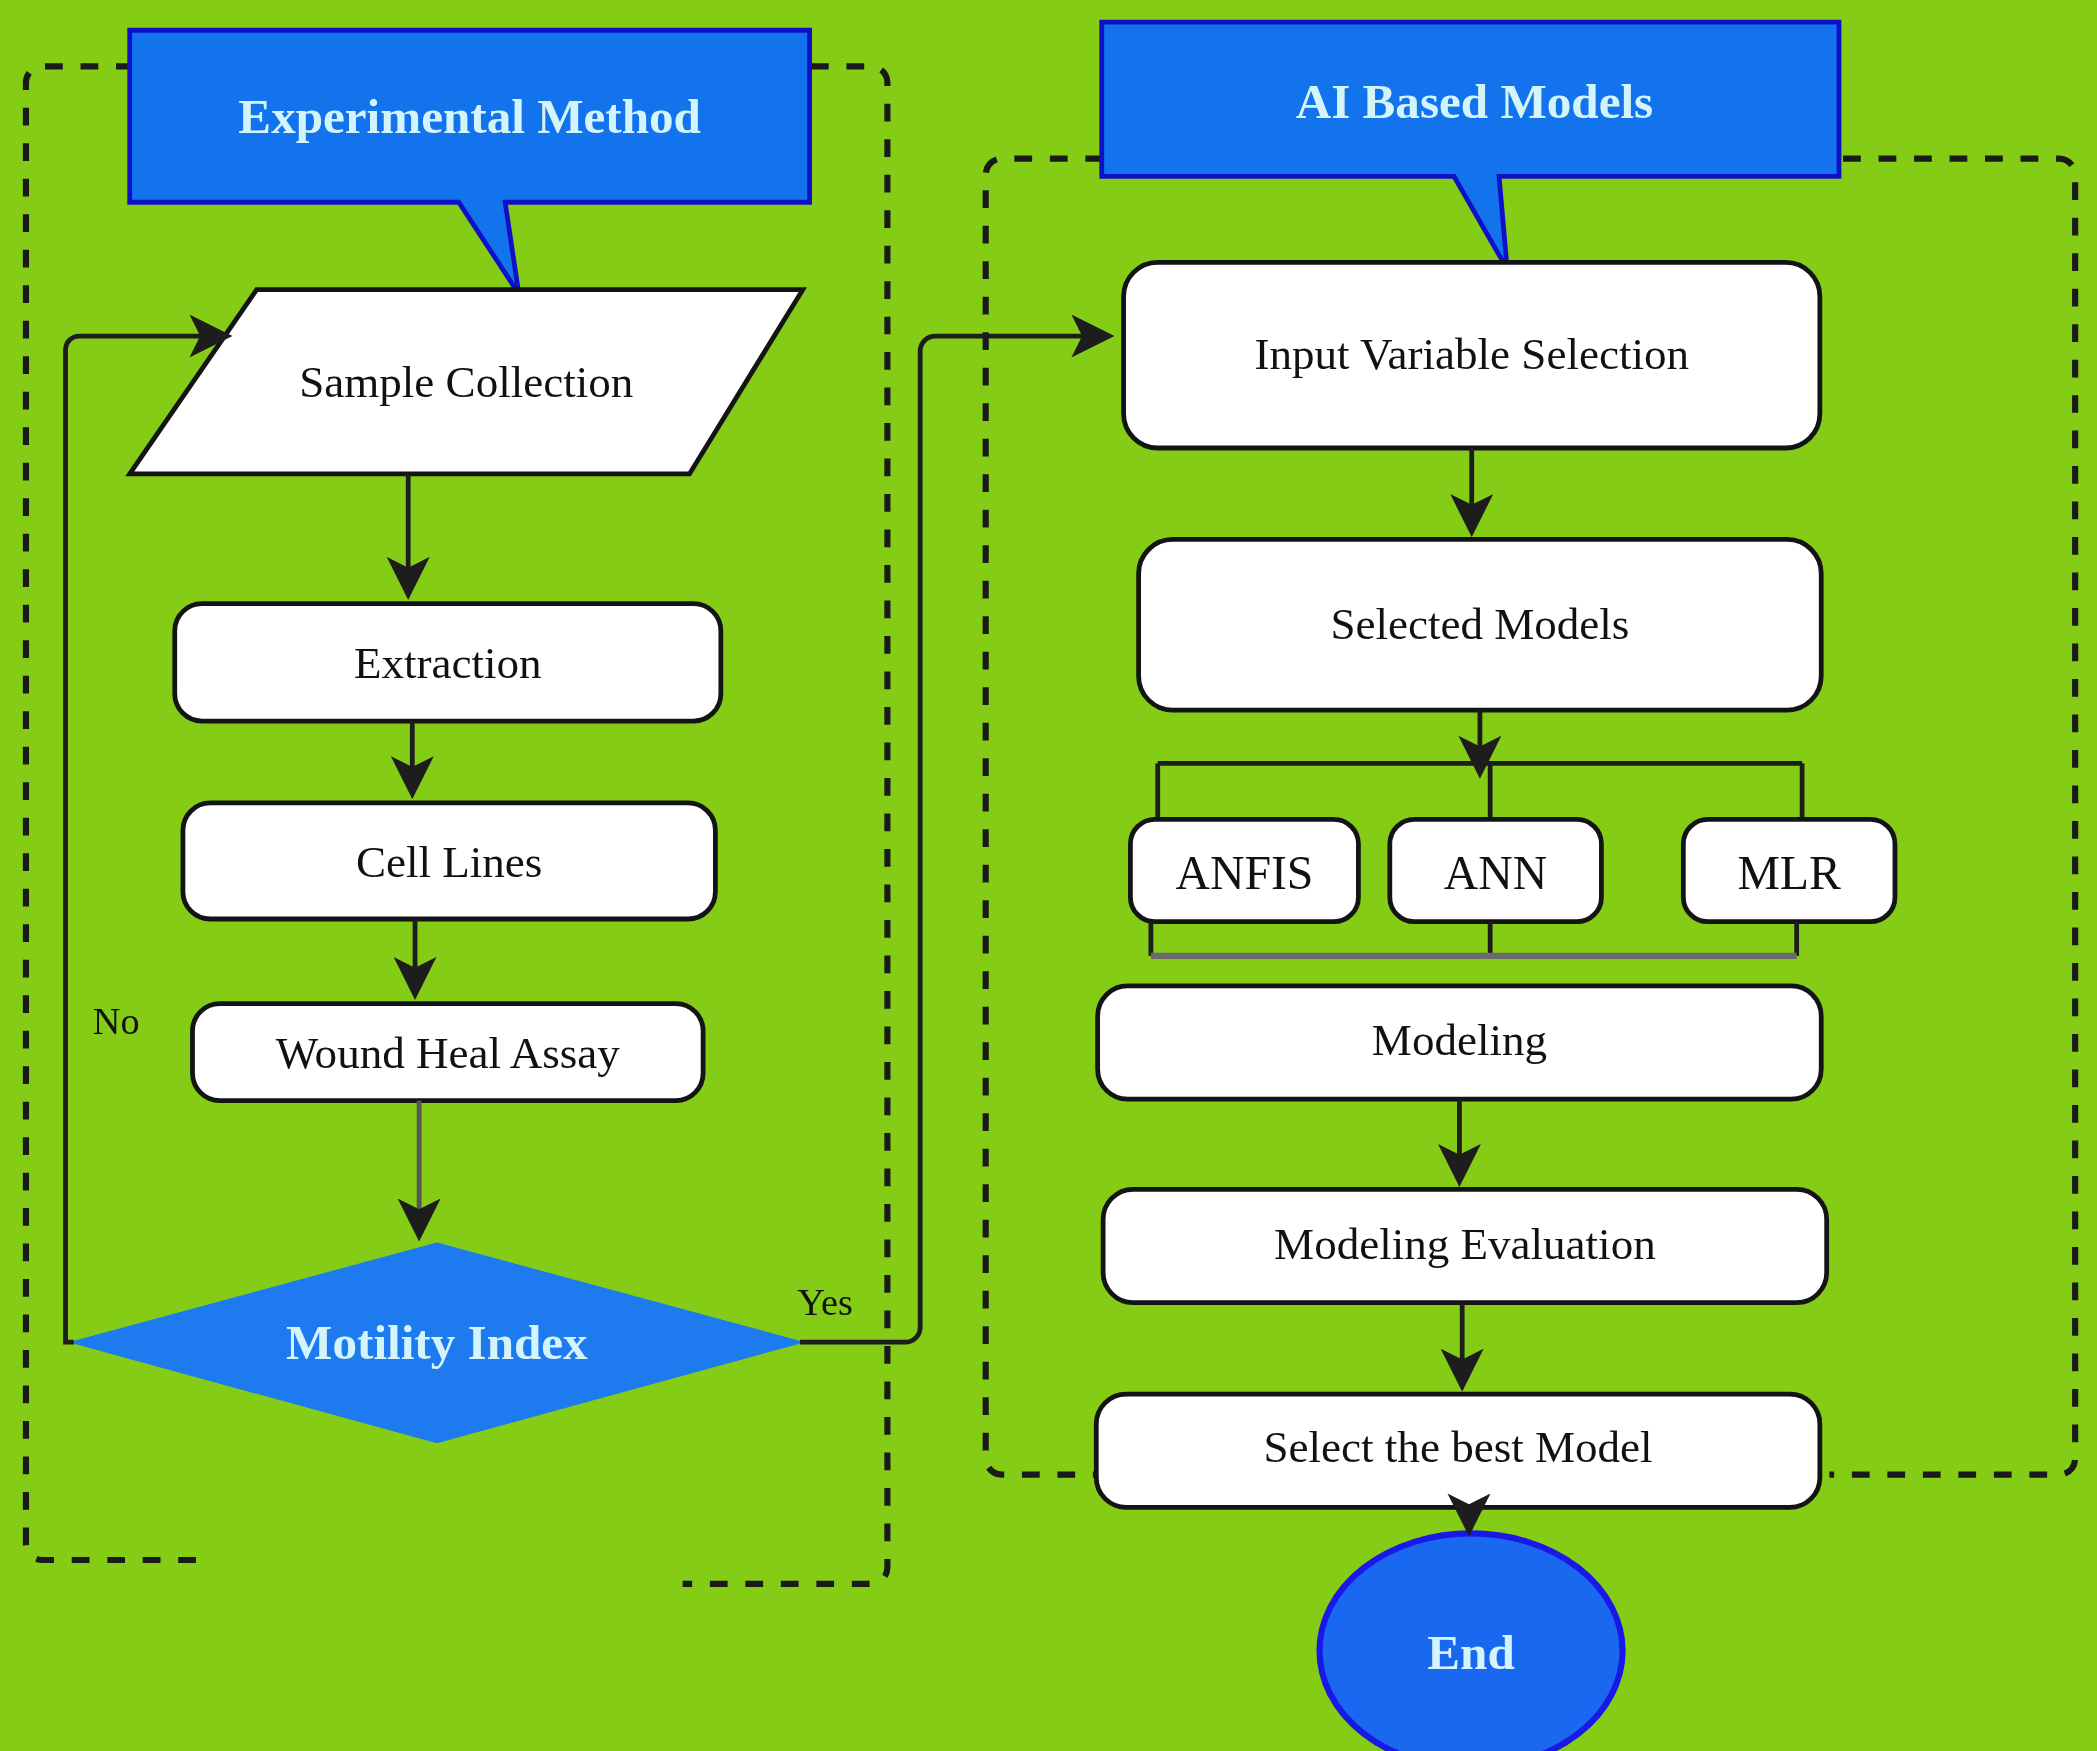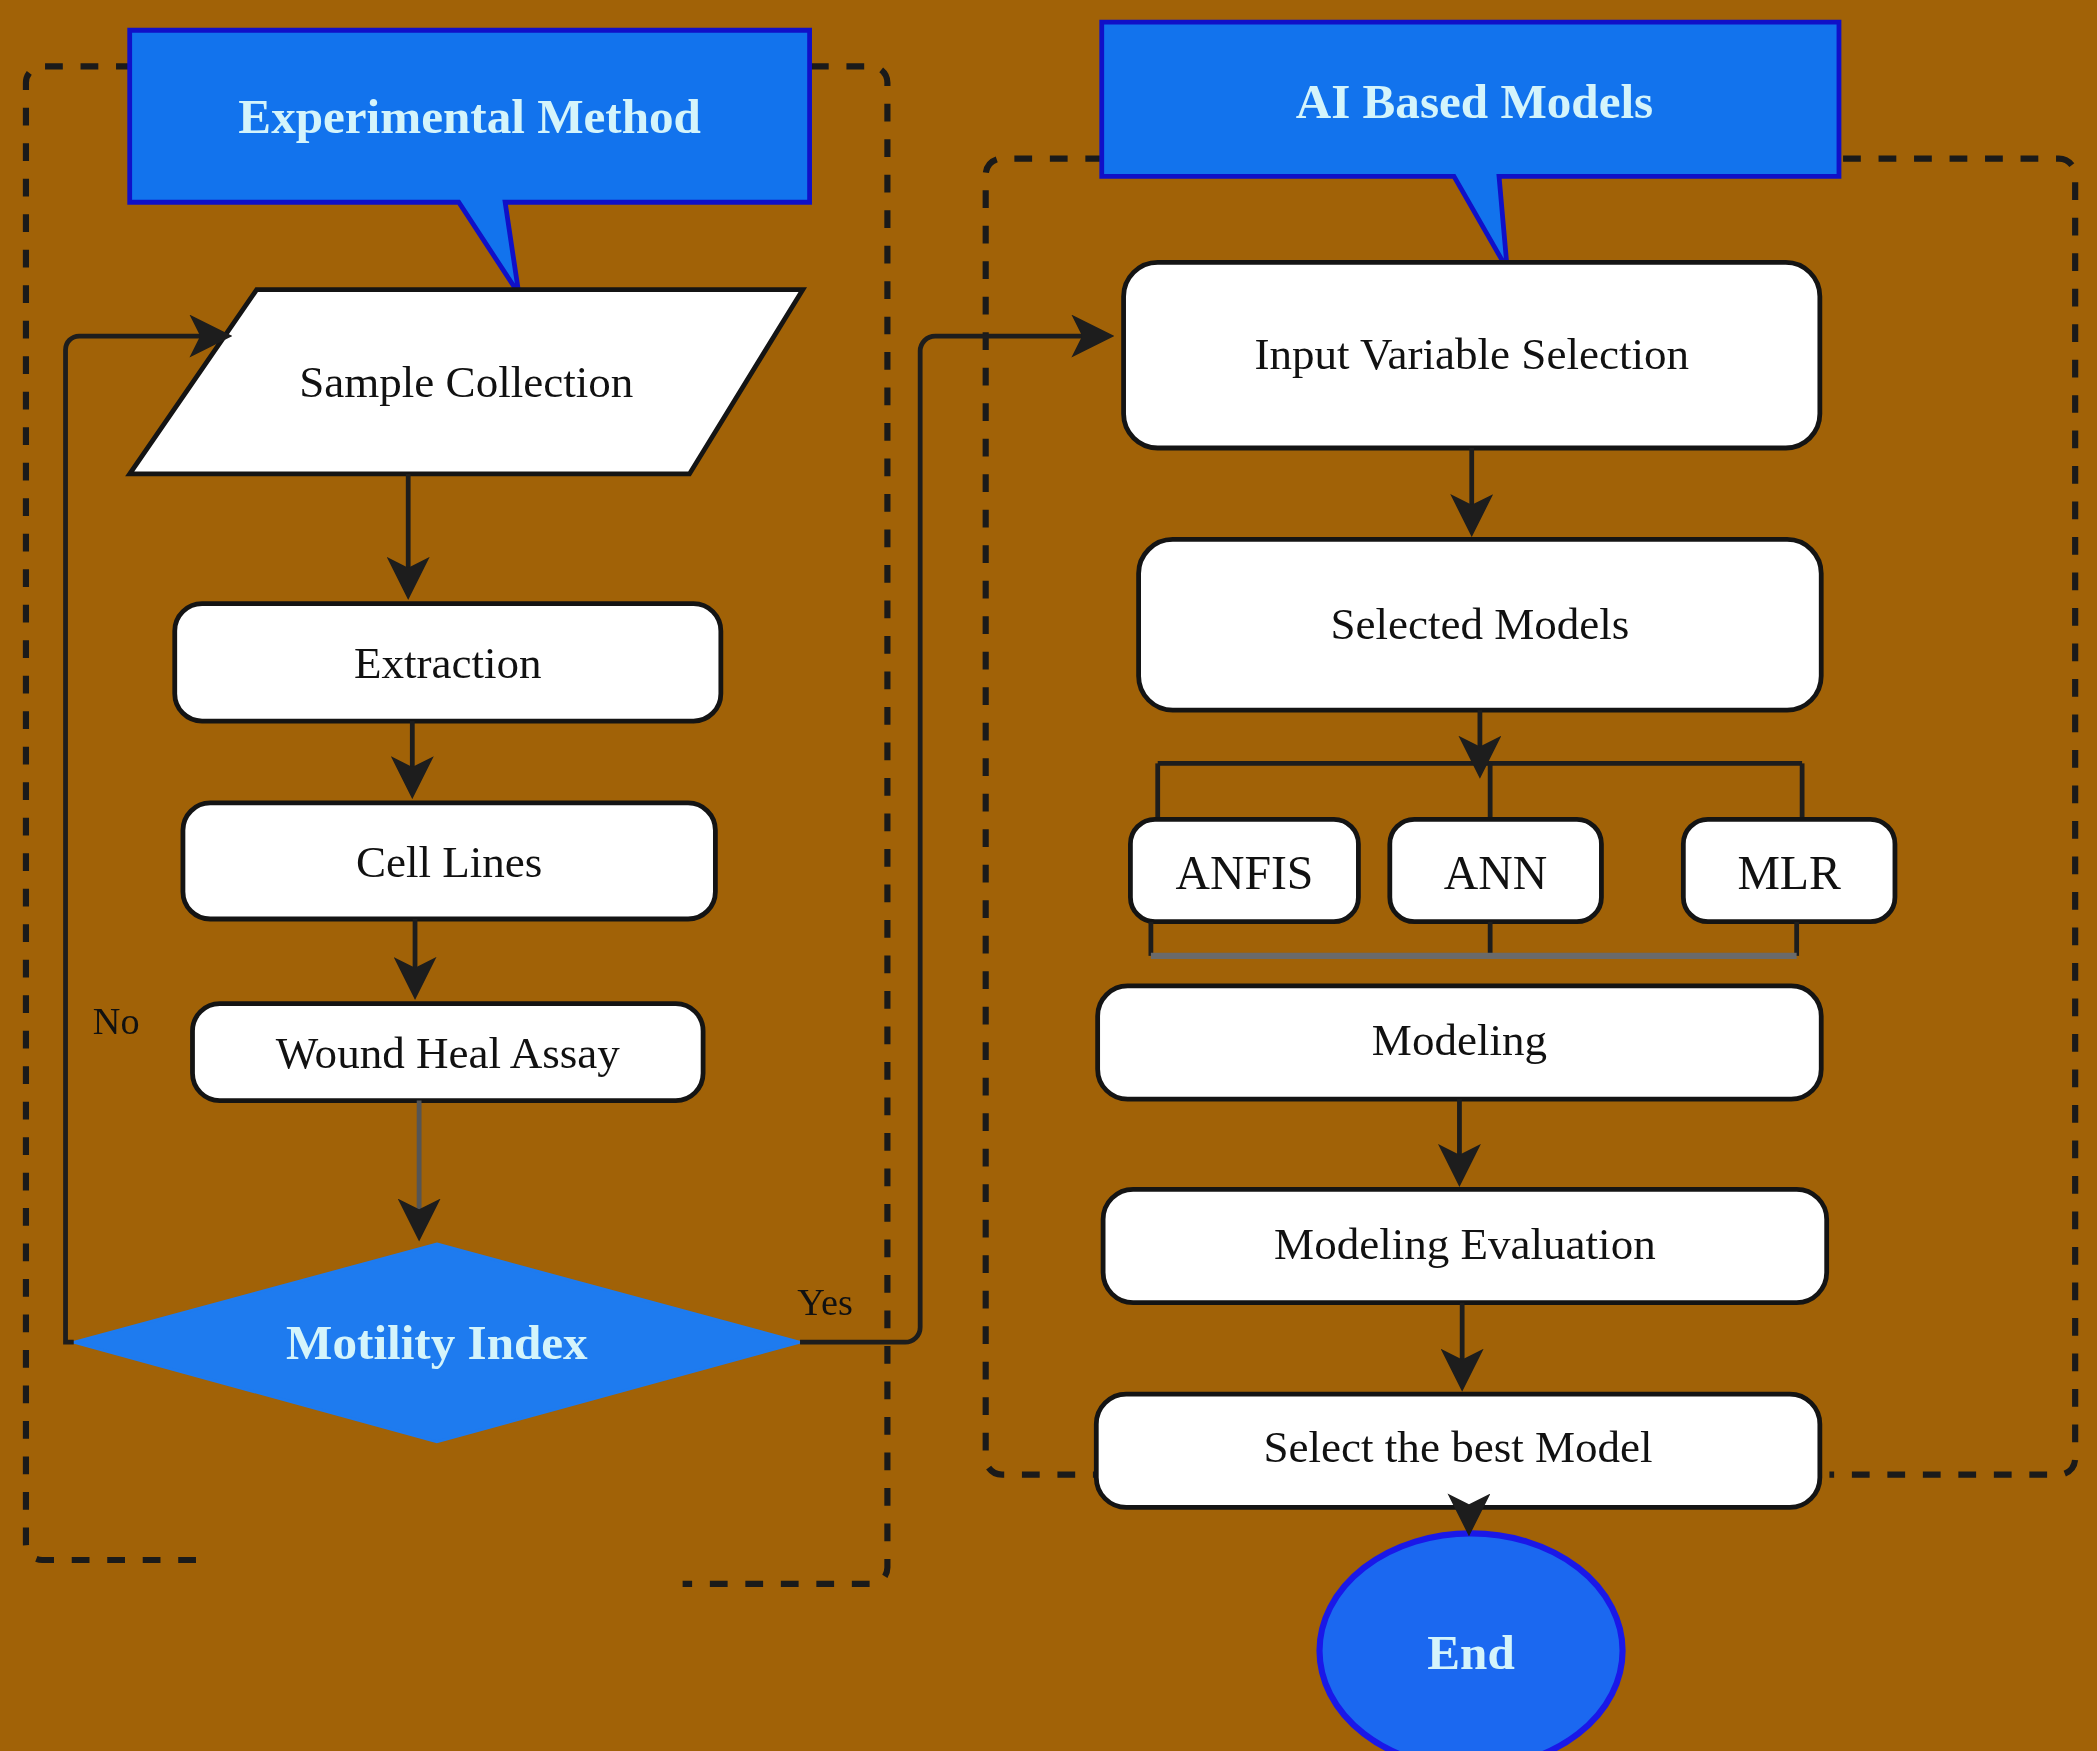--- a/index.html
+++ b/index.html
@@ -1,17 +1,17 @@
 <!DOCTYPE html>
 <html style="font-size:11px"><head>
 <meta charset="utf-8">
 <style>
   html,body{margin:0;padding:0;background:#ffffff;}
   body{font-family:"Liberation Serif",serif;}
-  #stage{position:relative;width:2097px;height:1752px;background:#a16207;overflow:hidden;}
+  #stage{position:relative;width:2097px;height:1752px;background:#84cc16;overflow:hidden;}
   svg#flow{position:absolute;left:0;top:0;width:2097px;height:1752px;display:block;}
   .proc-label{font-family:"Liberation Serif",serif;font-size:66px;fill:#111;}
   .banner-label{font-family:"Liberation Serif",serif;font-size:72px;font-weight:bold;fill:#d4f4fb;}
   .edge-label{font-family:"Liberation Serif",serif;font-size:56px;fill:#111;}
   .model-label{font-family:"Liberation Serif",serif;font-size:70px;fill:#111;}
 </style>
 </head>
 <body>
 
 <div id="stage">

